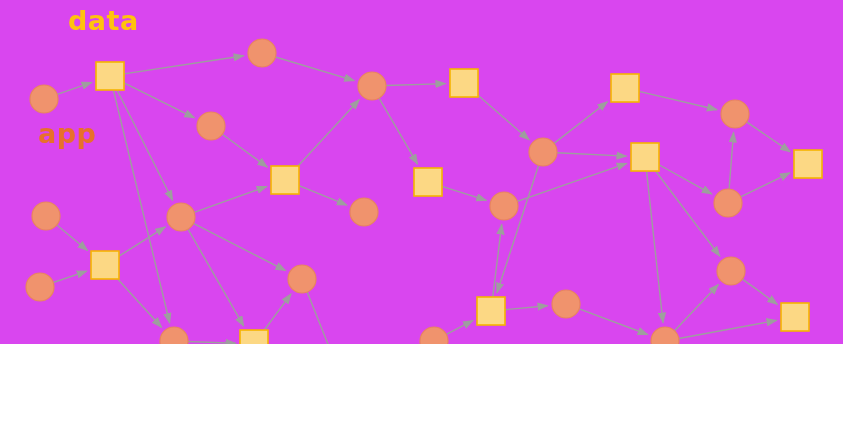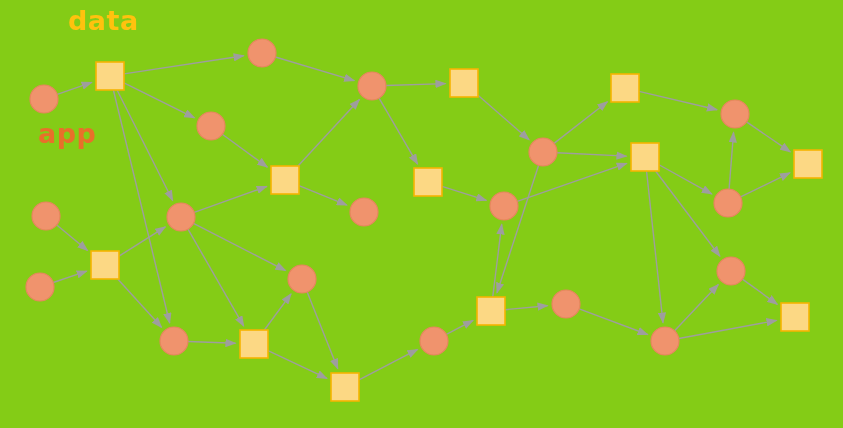--- a/index.html
+++ b/index.html
@@ -7,22 +7,22 @@
     margin: 0;
     padding: 0;
     background: #ffffff;
   }
   body {
     font-family: "DejaVu Sans", sans-serif;
   }
   #canvas-wrap {
     position: relative;
     width: 843px;
-    height: 428px;
-    background: #84cc16;
+    height: 344px;
+    background: #d946ef;
     overflow: hidden;
   }
   #graph-svg {
     display: block;
     width: 843px;
     height: 428px;
   }
   .edge-line {
     stroke: #9e9e9e;
     stroke-width: 1.4px;

